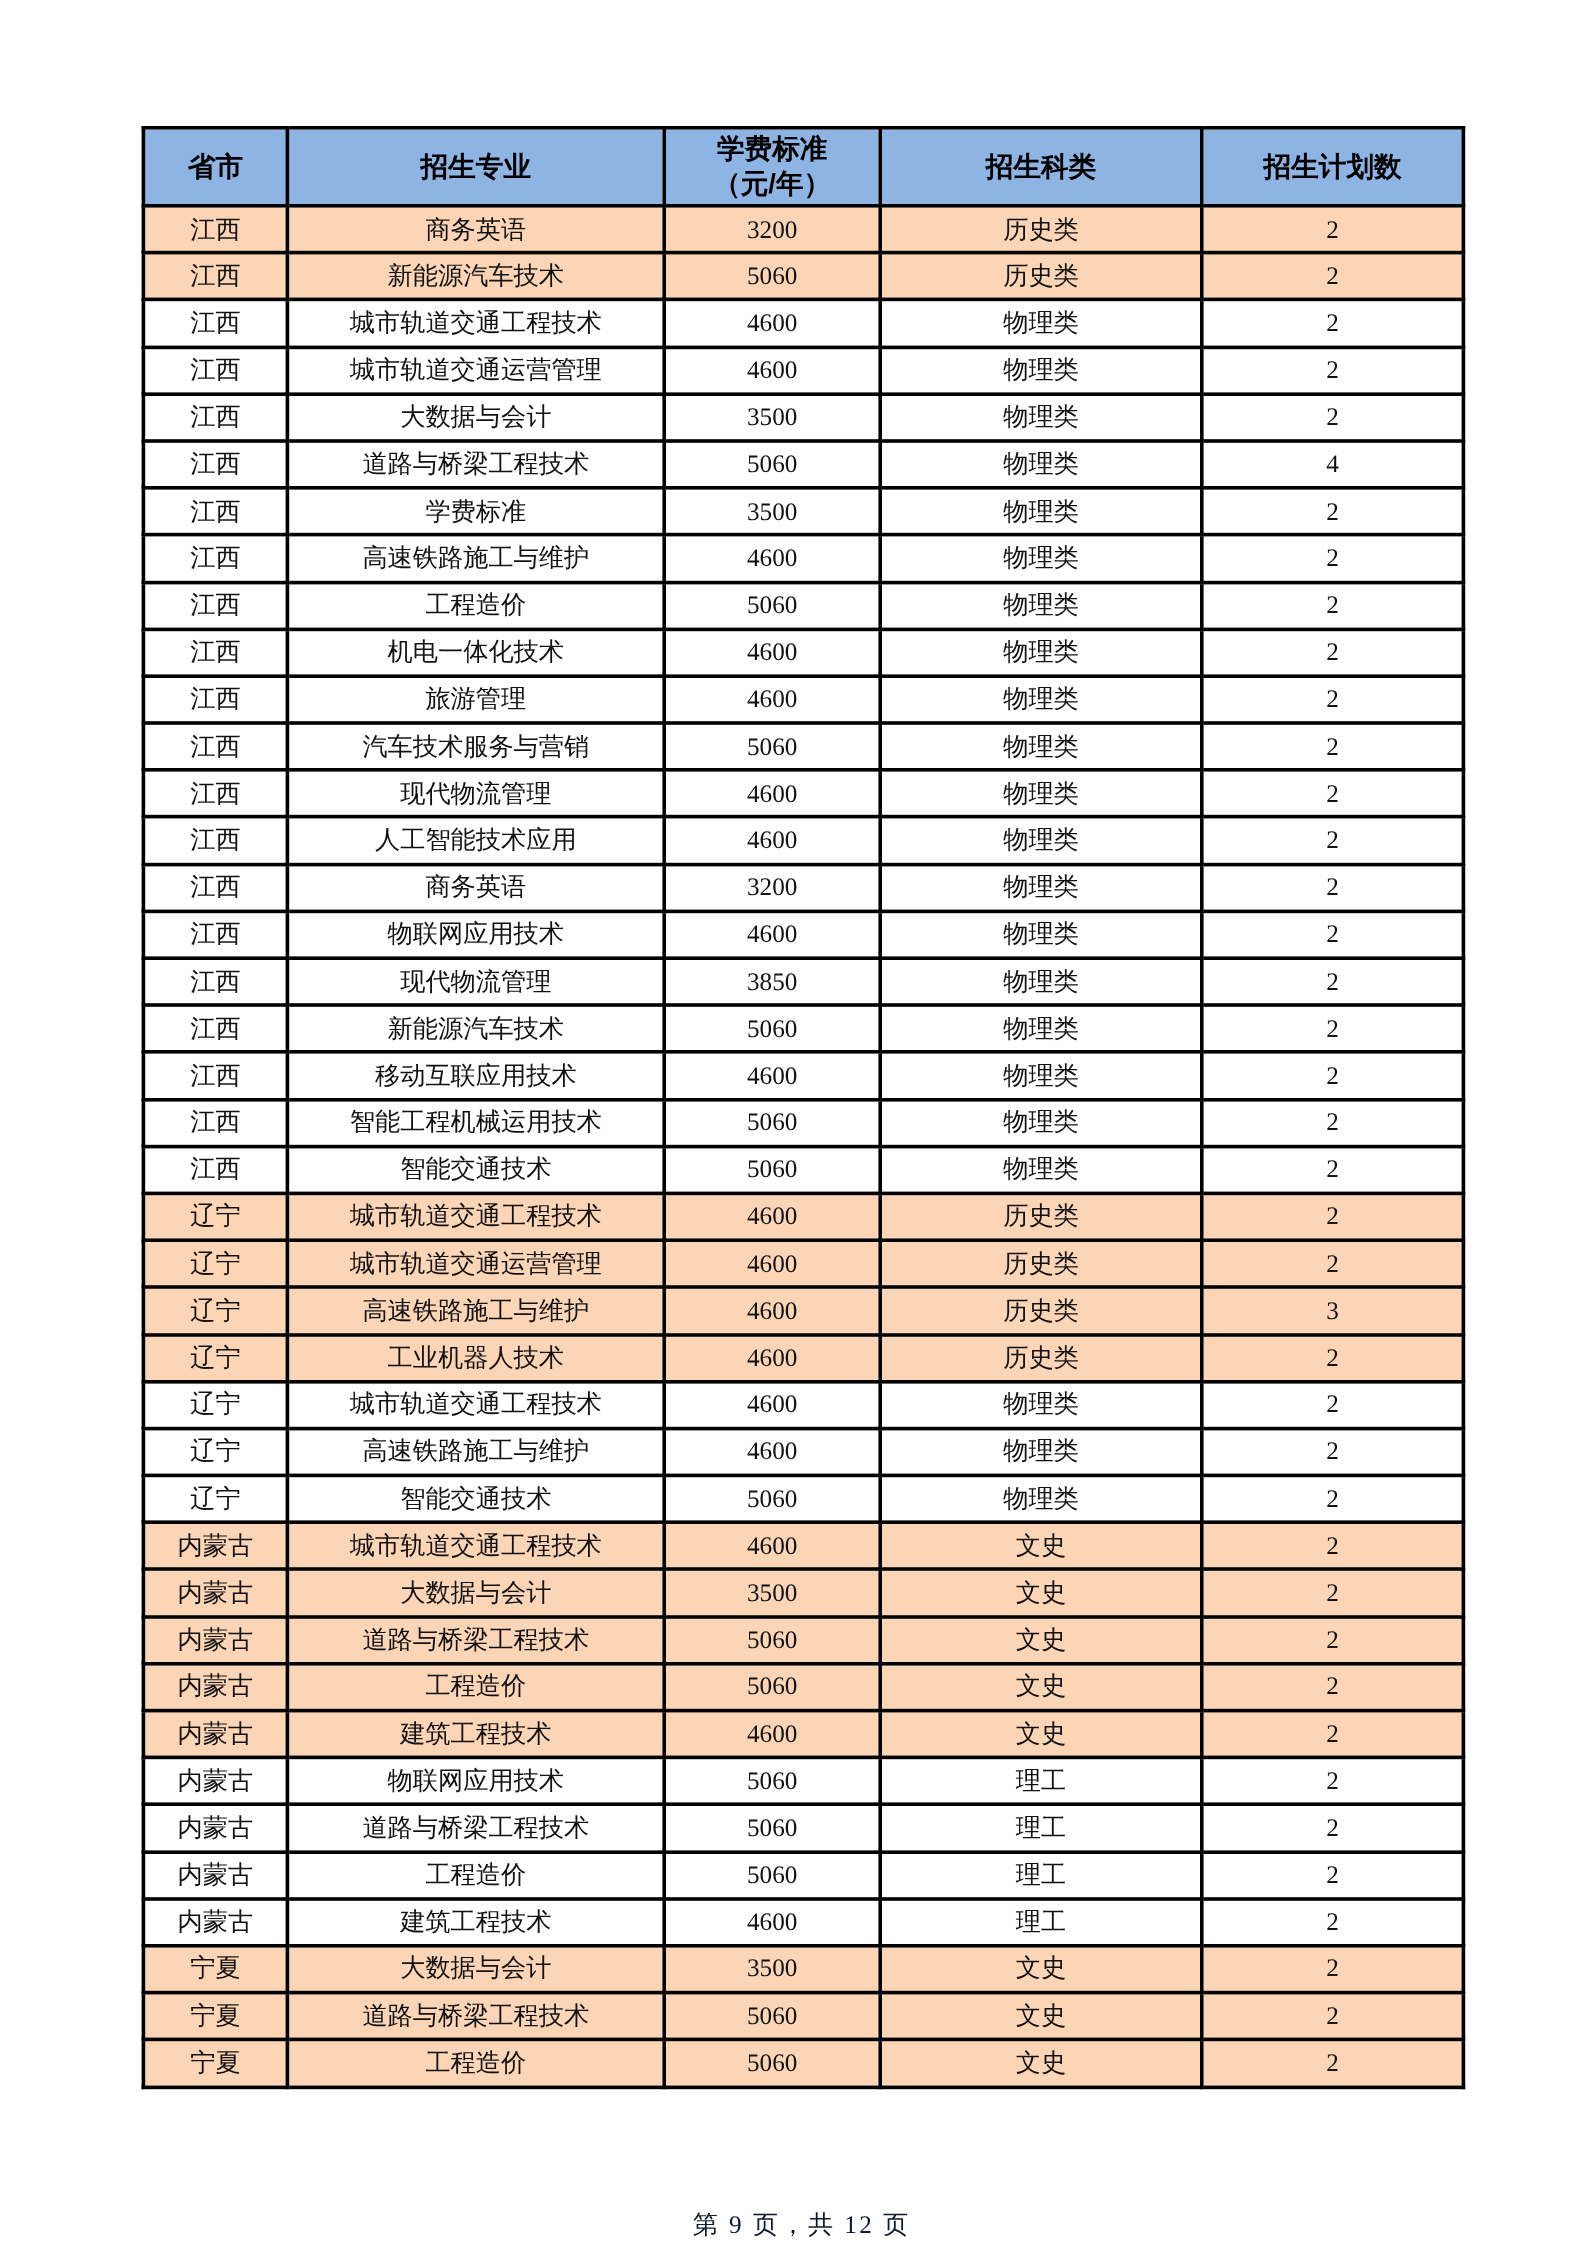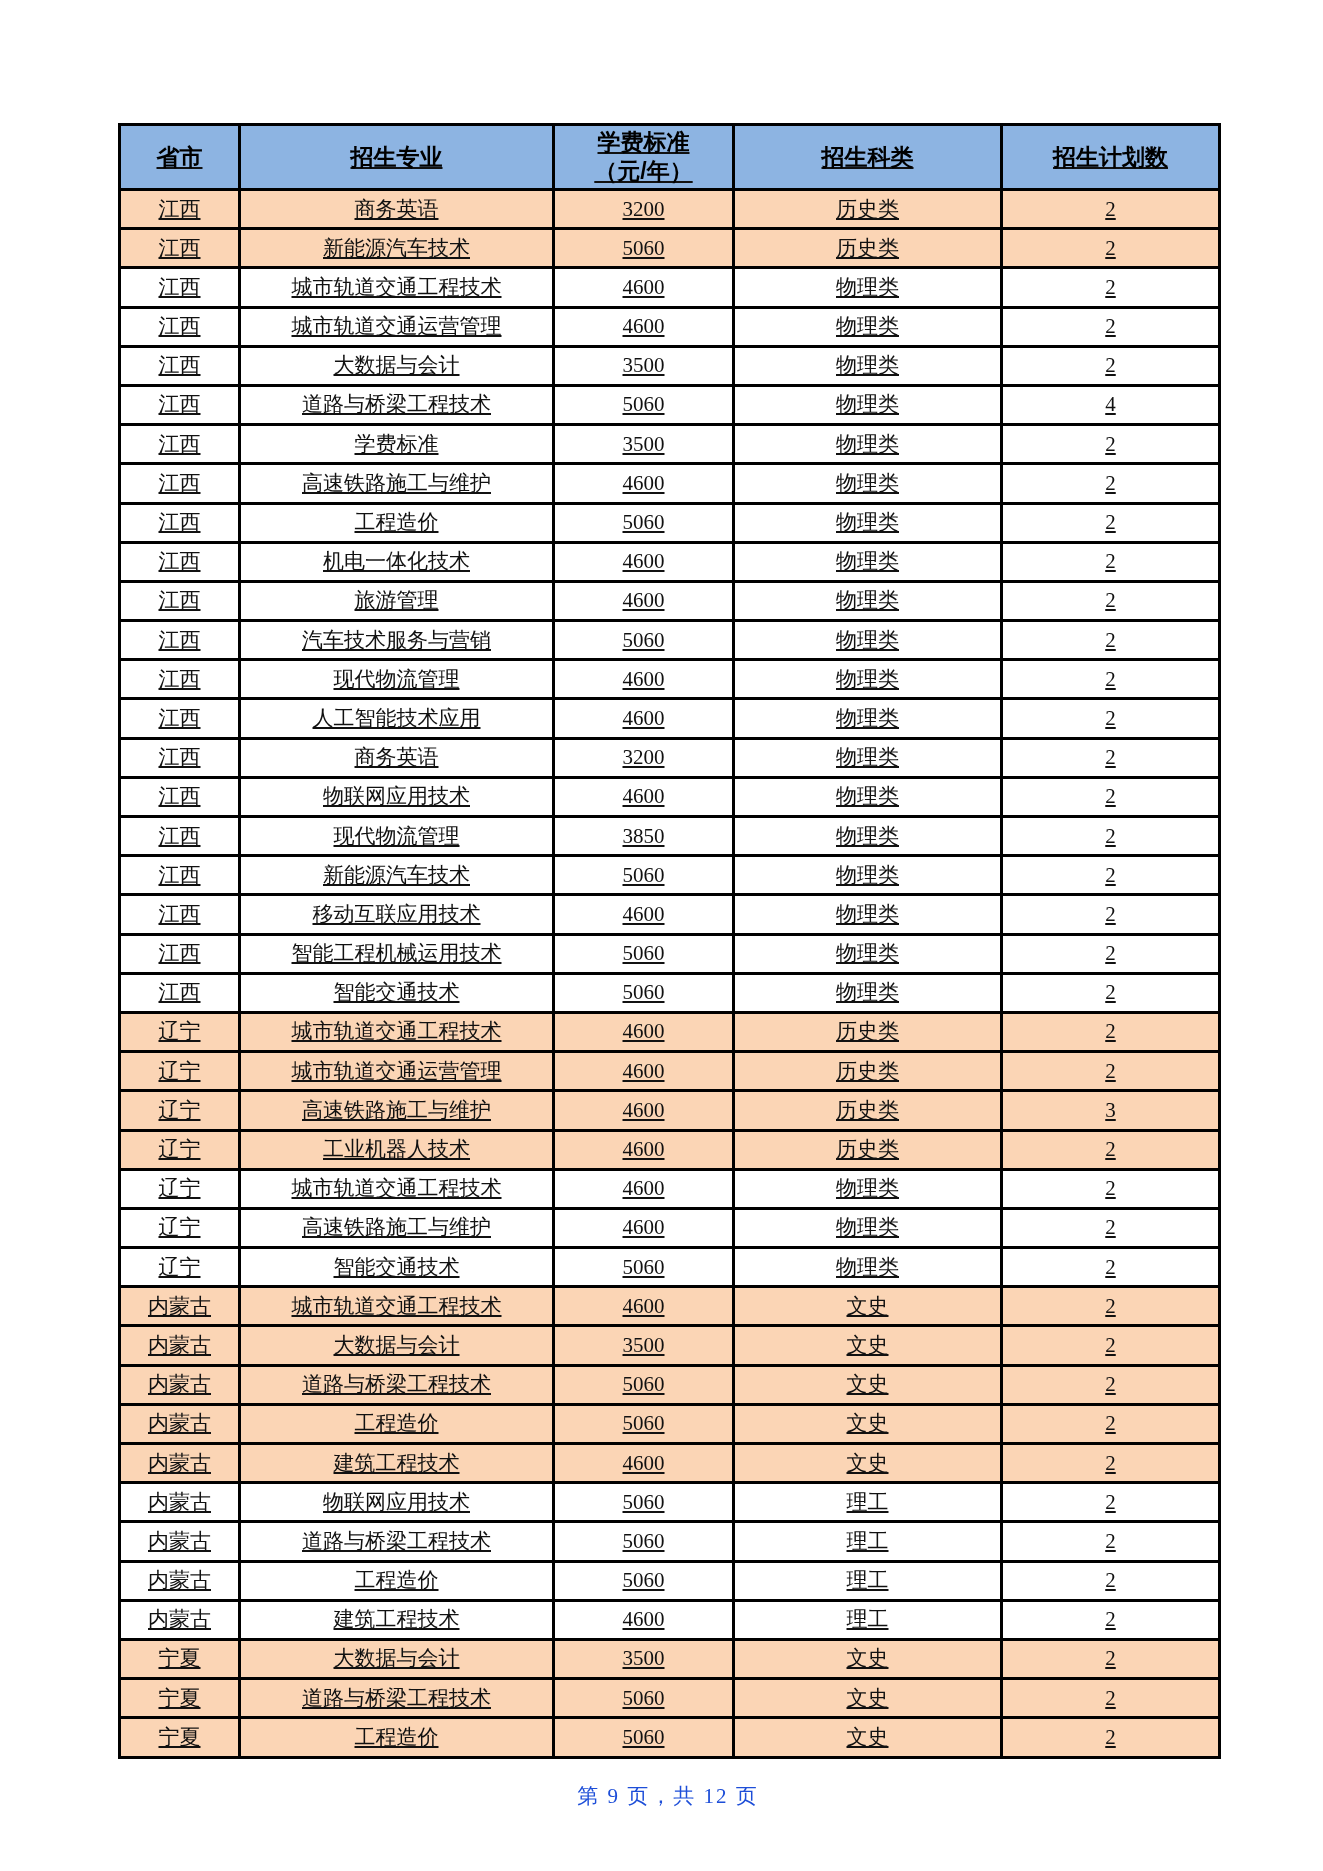--- a/index.html
+++ b/index.html
@@ -10,25 +10,24 @@
   body {
     position: relative;
     width: 1323px;
     height: 1871px;
     font-family: "Liberation Serif", "DejaVu Serif", serif;
     color: #111111;
   }
   .admissions-table {
     position: absolute;
     left: 118px;
-    top: 123px;
+    top: 105px;
     width: 1100px;
     border-collapse: collapse;
     table-layout: fixed;
-    text-decoration: underline;
   }
   .admissions-table th,
   .admissions-table td {
     border: 3px solid #000000;
     text-align: center;
     vertical-align: middle;
     padding: 0 4px;
     overflow: hidden;
   }
   .admissions-table th {
@@ -46,26 +45,26 @@
     background: #ffffff;
     font-size: 21px;
     line-height: 1.1;
   }
   .admissions-table tr.highlight td {
     background: var(--highlight-bg, #FBD5B5);
   }
   .page-footer {
     position: absolute;
     left: 118px;
-    top: 1782px;
+    top: 1840px;
     width: 1100px;
     text-align: center;
     font-size: 21px;
     letter-spacing: 2px;
-    color: #1d4ed8;
+    color: #0f172a;
   }
 </style>
 </head>
 <body>
 
 <table class="admissions-table">
   <colgroup>
     <col style="width:120px">
     <col style="width:314px">
     <col style="width:180px">

